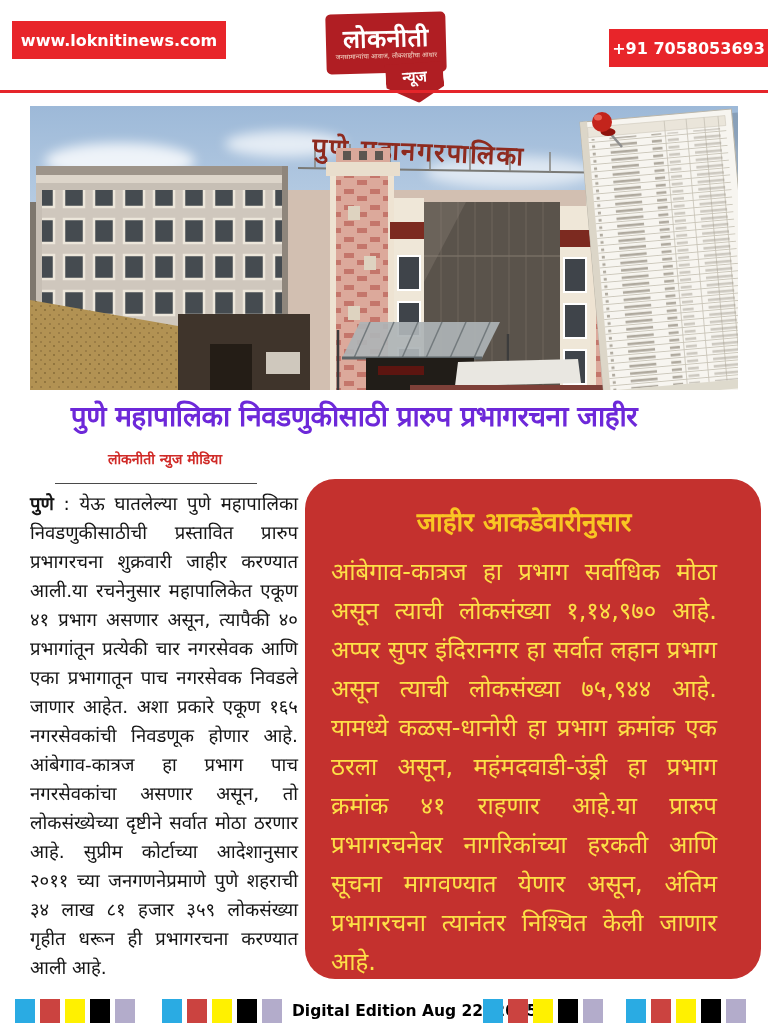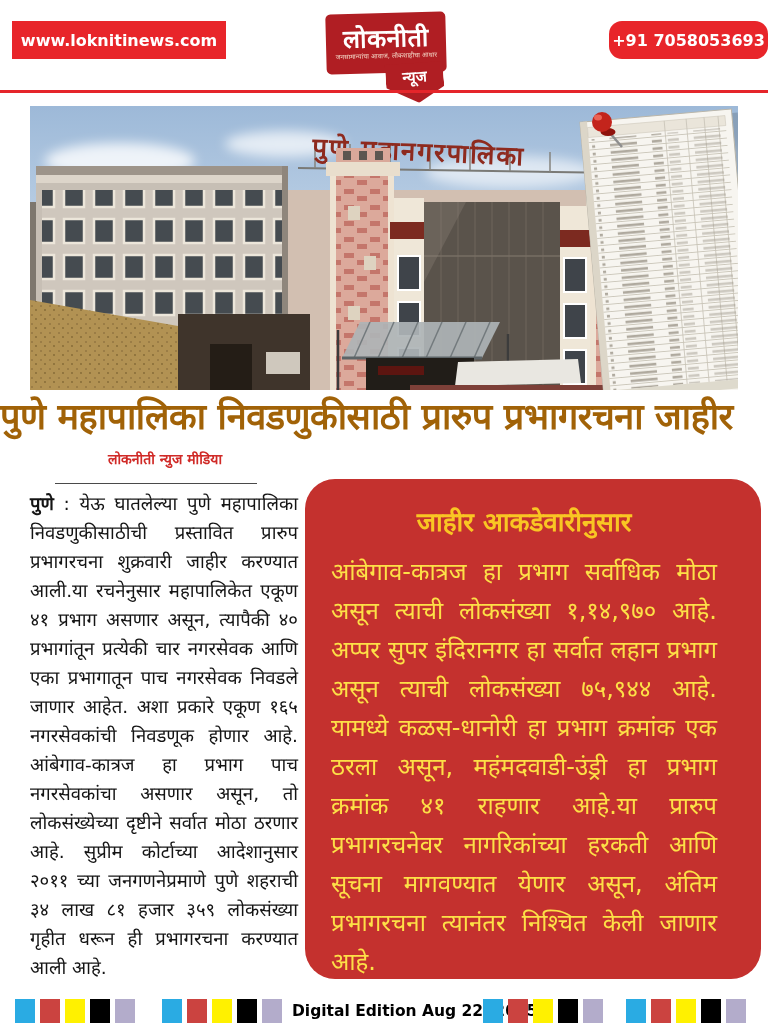--- a/index.html
+++ b/index.html
@@ -2,39 +2,39 @@
 <html><head>
 <meta charset="utf-8">
 <style>
   html,body{margin:0;padding:0;background:#ffffff;}
   .page{position:relative;width:768px;height:1024px;background:#ffffff;overflow:hidden;
         font-family:"DejaVu Sans","Liberation Sans",sans-serif;}
 
   
   .site-bar{position:absolute;left:0;top:21px;width:214px;height:38px;background:#e8252a;
             color:#fff;font-weight:bold;font-size:16px;display:flex;align-items:center;justify-content:center;margin-left:12px;}
-  .phone-bar{position:absolute;left:609px;top:21px;width:159px;height:38px;background:#e8252a;
-             color:#fff;font-weight:bold;font-size:16px;display:flex;align-items:center;justify-content:center;border-radius:13px;}
+  .phone-bar{position:absolute;left:609px;top:29px;width:159px;height:38px;background:#e8252a;
+             color:#fff;font-weight:bold;font-size:16px;display:flex;align-items:center;justify-content:center;}
   .logo-wrap{position:absolute;left:326px;top:11px;width:122px;height:94px;}
   .logo-main{position:absolute;left:0;top:2px;width:120px;height:60px;background:#b01e23;border-radius:5px;
              transform:rotate(-1.5deg);display:flex;flex-direction:column;align-items:center;justify-content:center;}
   .logo-title{color:#fff;font-weight:bold;font-size:25px;line-height:26px;letter-spacing:0.5px;}
   .logo-tagline{color:#f4d9c8;font-size:6.5px;line-height:8px;white-space:nowrap;}
   .logo-tab{position:absolute;right:4px;top:52px;width:58px;height:40px;background:#b01e23;
             clip-path:polygon(0 0,100% 0,100% 62%,55% 100%,0 58%);
             transform:rotate(-4deg);display:flex;align-items:flex-start;justify-content:center;}
   .logo-tab span{color:#fff;font-weight:bold;font-size:15px;margin-top:3px;}
   .divider{position:absolute;left:0;top:90px;width:768px;height:3px;background:#e5252a;}
 
   
   .photo{position:absolute;left:30px;top:106px;width:708px;height:284px;overflow:hidden;background:#bcd0e6;}
 
   
-  .headline{position:absolute;left:0;top:392px;width:708px;text-align:center;color:#a16207;
-            font-weight:bold;font-size:36px;line-height:50px;white-space:nowrap;letter-spacing:-0.5px;}
+  .headline{position:absolute;left:0;top:392px;width:708px;text-align:center;color:#6d28d9;
+            font-weight:bold;font-size:28px;line-height:50px;white-space:nowrap;letter-spacing:-0.5px;}
   .byline{position:absolute;left:55px;top:449px;width:220px;text-align:center;color:#d02a27;
           font-weight:bold;font-size:14px;}
   .byline-rule{position:absolute;left:55px;top:483px;width:202px;height:0;border-bottom:1.6px solid #4a4a4a;}
 
   
   .article{position:absolute;left:30px;top:489px;width:268px;color:#141414;
            font-size:18.5px;line-height:29px;text-align:justify;}
   .article b{font-weight:bold;margin-top:40px;}
 
   

